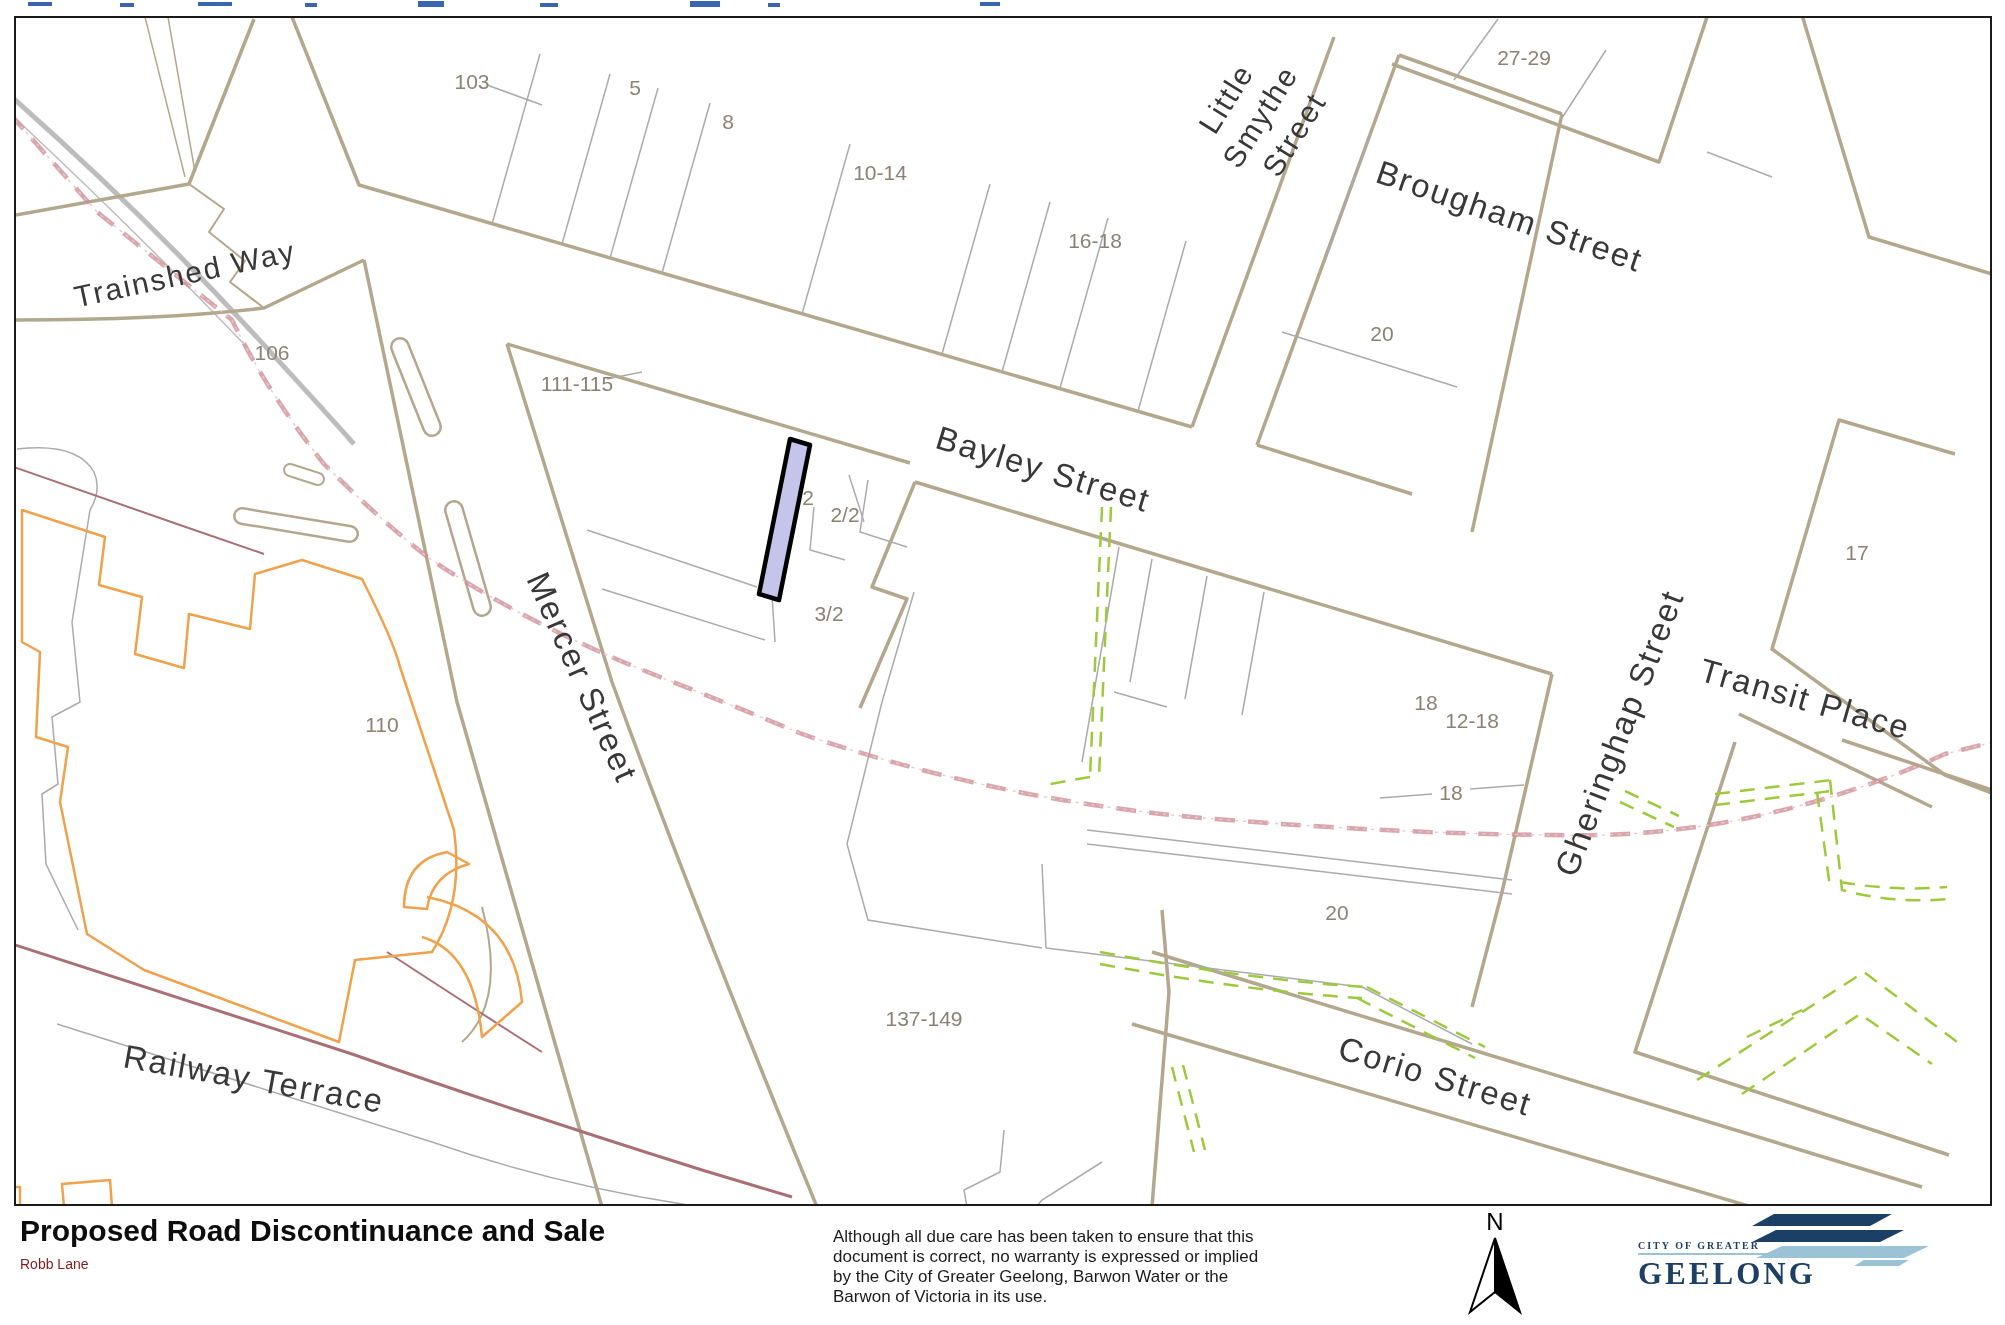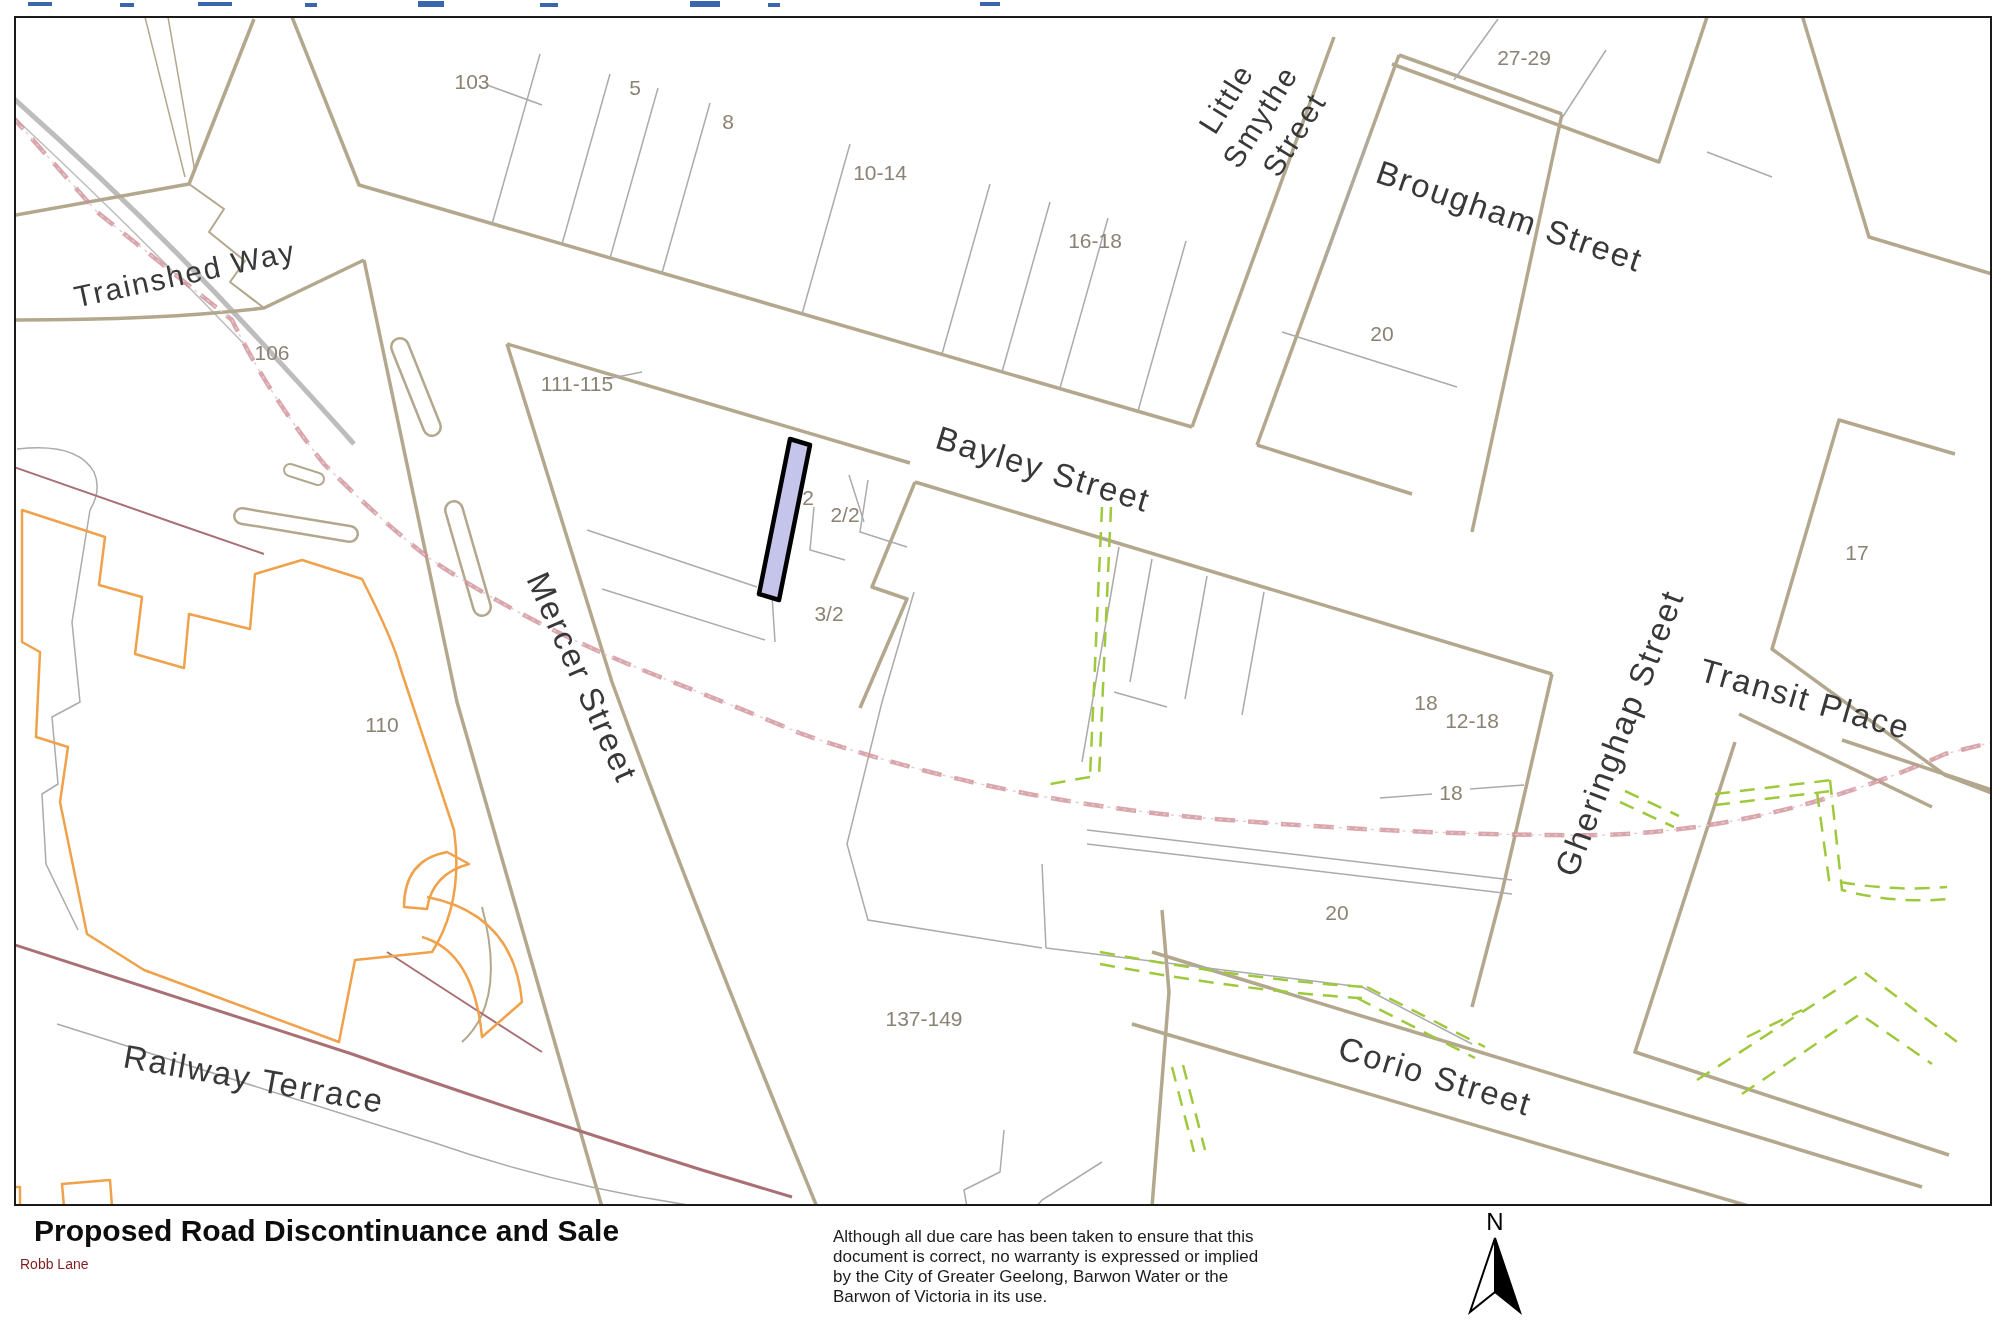--- a/index.html
+++ b/index.html
@@ -7,21 +7,21 @@
          font-family:"Liberation Sans",sans-serif;overflow:hidden;}
   
   .frag{position:absolute;background:#3a66b0;height:4px;}
   
   .map-frame{position:absolute;left:14px;top:16px;width:1974px;height:1186px;
              border:2px solid #1a1a1a;background:#ffffff;overflow:hidden;}
   .map-frame svg{position:absolute;left:0;top:0;}
   text.street{fill:#383838;font-family:"Liberation Sans",sans-serif;letter-spacing:2px;}
   text.parcel{fill:#8b8273;font-family:"Liberation Sans",sans-serif;font-size:21px;}
   
-  .footer-title{position:absolute;left:20px;top:1214px;font-size:30px;font-weight:bold;color:#0d0d0d;margin-left:14px;}
+  .footer-title{position:absolute;left:20px;top:1214px;font-size:30px;font-weight:bold;color:#0d0d0d;}
   .footer-sub{position:absolute;left:20px;top:1256px;font-size:14px;color:#7f1d1d;}
   .disclaimer{position:absolute;left:833px;top:1219px;width:470px;font-size:17px;
               line-height:20px;color:#1b1b1b;margin-top:8px;}
   .north{position:absolute;left:1455px;top:1208px;width:80px;height:112px;}
   .logo{position:absolute;left:1638px;top:1210px;width:300px;height:100px;}
   .logo .small{position:absolute;left:0;top:30px;font-family:"Liberation Serif",serif;
                font-weight:bold;font-size:10px;letter-spacing:2px;color:#1c3f66;}
   .logo .rule{position:absolute;left:0;top:43px;width:168px;height:2px;background:#9cc3d5;}
   .logo .big{position:absolute;left:0;top:46px;font-family:"Liberation Serif",serif;
              font-weight:bold;font-size:31px;letter-spacing:3px;color:#1c3f66;}
@@ -250,14 +250,25 @@
   </div>
 
   <div class="north">
     <svg width="80" height="112" viewBox="0 0 80 112">
       <text x="40" y="22" text-anchor="middle" font-size="24" fill="#000" font-family="Liberation Sans, sans-serif">N</text>
       <path d="M 40,30 L 15,104 L 40,84 Z" fill="#ffffff" stroke="#000" stroke-width="2"></path>
       <path d="M 40,30 L 65,104 L 40,84 Z" fill="#000000" stroke="#000" stroke-width="2"></path>
     </svg>
   </div>
 
+  <div class="logo">
+    <svg width="195" height="58" viewBox="0 0 195 58">
+      <polygon points="22,4 140,4 118,16 0,16" fill="#1c3f66" transform="translate(18,0)"></polygon>
+      <polygon points="32,20 160,20 136,32 8,32" fill="#1c3f66" transform="translate(10,0)"></polygon>
+      <polygon points="48,36 195,36 170,48 22,48" fill="#9cc3d5" transform="translate(0,0)"></polygon>
+      <polygon points="130,50 175,50 165,56 120,56" fill="#9cc3d5"></polygon>
+    </svg>
+    <div class="small">CITY OF GREATER</div>
+    <div class="rule"></div>
+    <div class="big">GEELONG</div>
+  </div>
 
 </div>
 
 </body></html>

